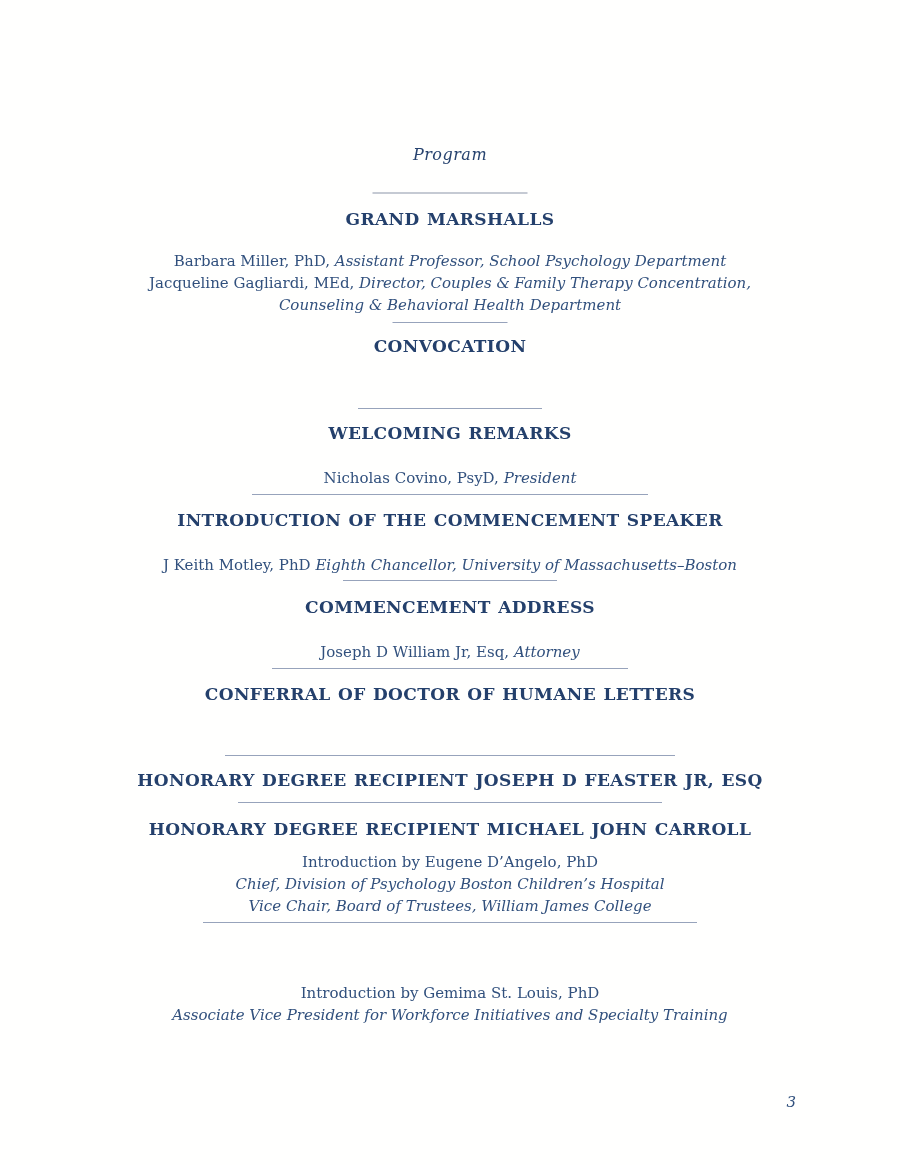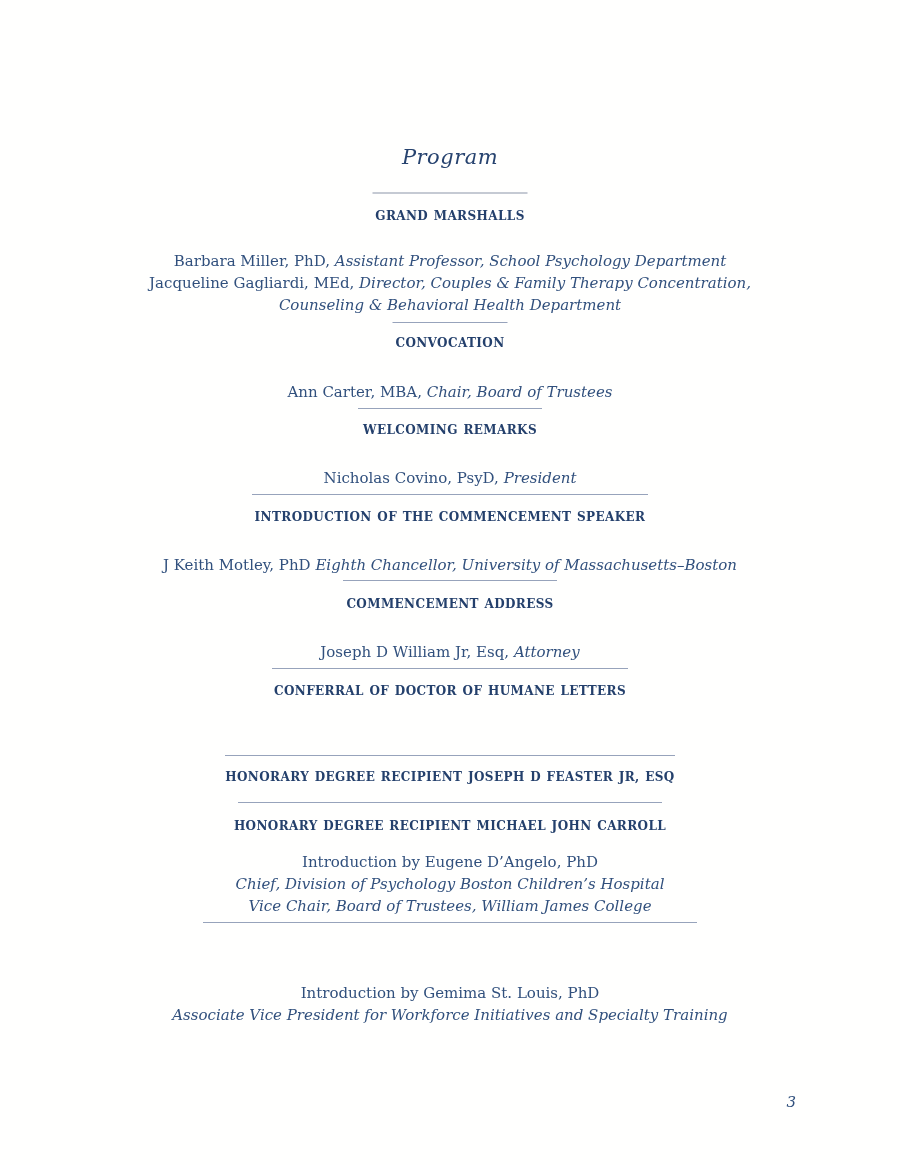--- a/index.html
+++ b/index.html
@@ -16,37 +16,37 @@
     position: relative;
     width: 900px;
     height: 1165px;
     background: var(--page-bg);
     font-family: "DejaVu Serif", serif;
     overflow: hidden;
     margin: 0 auto;
   }
   .abs { position: absolute; left: 0; width: 100%; text-align: center; margin-top: 8px; }
   .title {
-    font-size: 21px;
+    font-size: 16px;
     font-style: italic;
     font-weight: normal;
     color: var(--title-color);
     margin: 0;
     letter-spacing: 0.5px;
   }
   .rule {
     position: absolute;
     left: 50%;
     transform: translateX(-50%);
     height: 1px;
     background: var(--divider);
   }
   .rule.thick { height: 2px; background: var(--divider-light); }
   .heading {
-    font-size: 12px;
+    font-size: 17px;
     font-weight: bold;
     color: var(--heading-color);
     margin: 0;
     letter-spacing: 0.4px;
     word-spacing: 1px;
   }
   .line {
     font-size: 15px;
     color: var(--body-color);
     line-height: 22px;
@@ -74,23 +74,20 @@
   <h2 class="abs heading" style="top:209px">GRAND MARSHALLS</h2>
   <div class="abs" style="top:242px">
     <div class="line"><span class="reg">Barbara Miller, PhD, </span><span class="ital">Assistant Professor, School Psychology Department</span></div>
     <div class="line"><span class="reg">Jacqueline Gagliardi, MEd, </span><span class="ital">Director, Couples &amp; Family Therapy Concentration,</span></div>
     <div class="line"><span class="reg"></span><span class="ital">Counseling &amp; Behavioral Health Department</span></div>
   </div>
 
   <div class="rule" style="top:322px;width:115px"></div>
 
   <h2 class="abs heading" style="top:336px">CONVOCATION</h2>
-  <div class="abs" style="top:373px">
-    <div class="line"><span class="reg">Ann Carter, MBA, </span><span class="ital">Chair, Board of Trustees</span></div>
-  </div>
 
   <div class="rule" style="top:408px;width:184px"></div>
 
   <h2 class="abs heading" style="top:423px">WELCOMING REMARKS</h2>
   <div class="abs" style="top:459px">
     <div class="line"><span class="reg">Nicholas Covino, PsyD, </span><span class="ital">President</span></div>
   </div>
 
   <div class="rule" style="top:494px;width:396px"></div>
 

